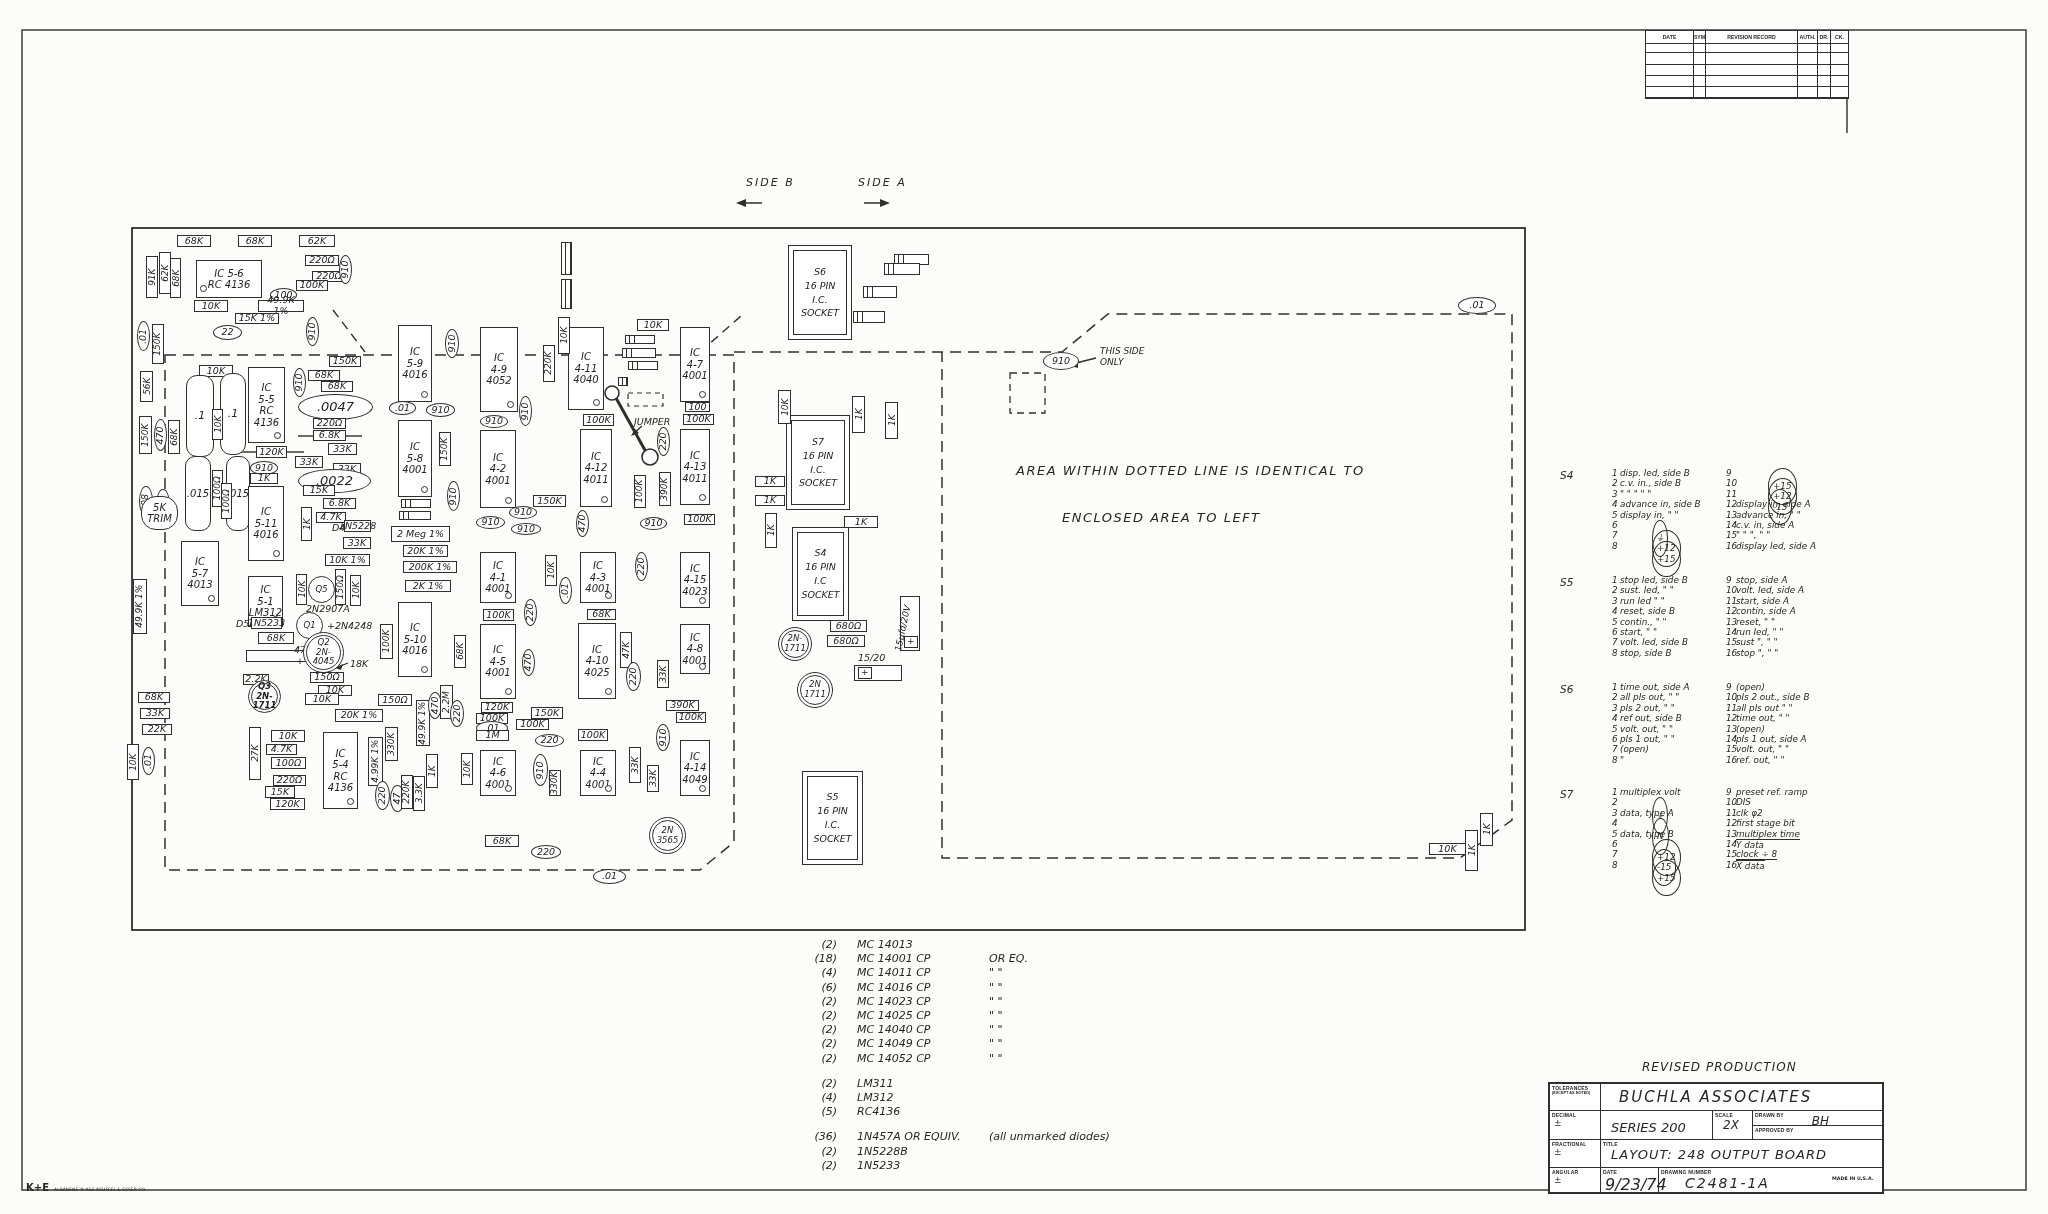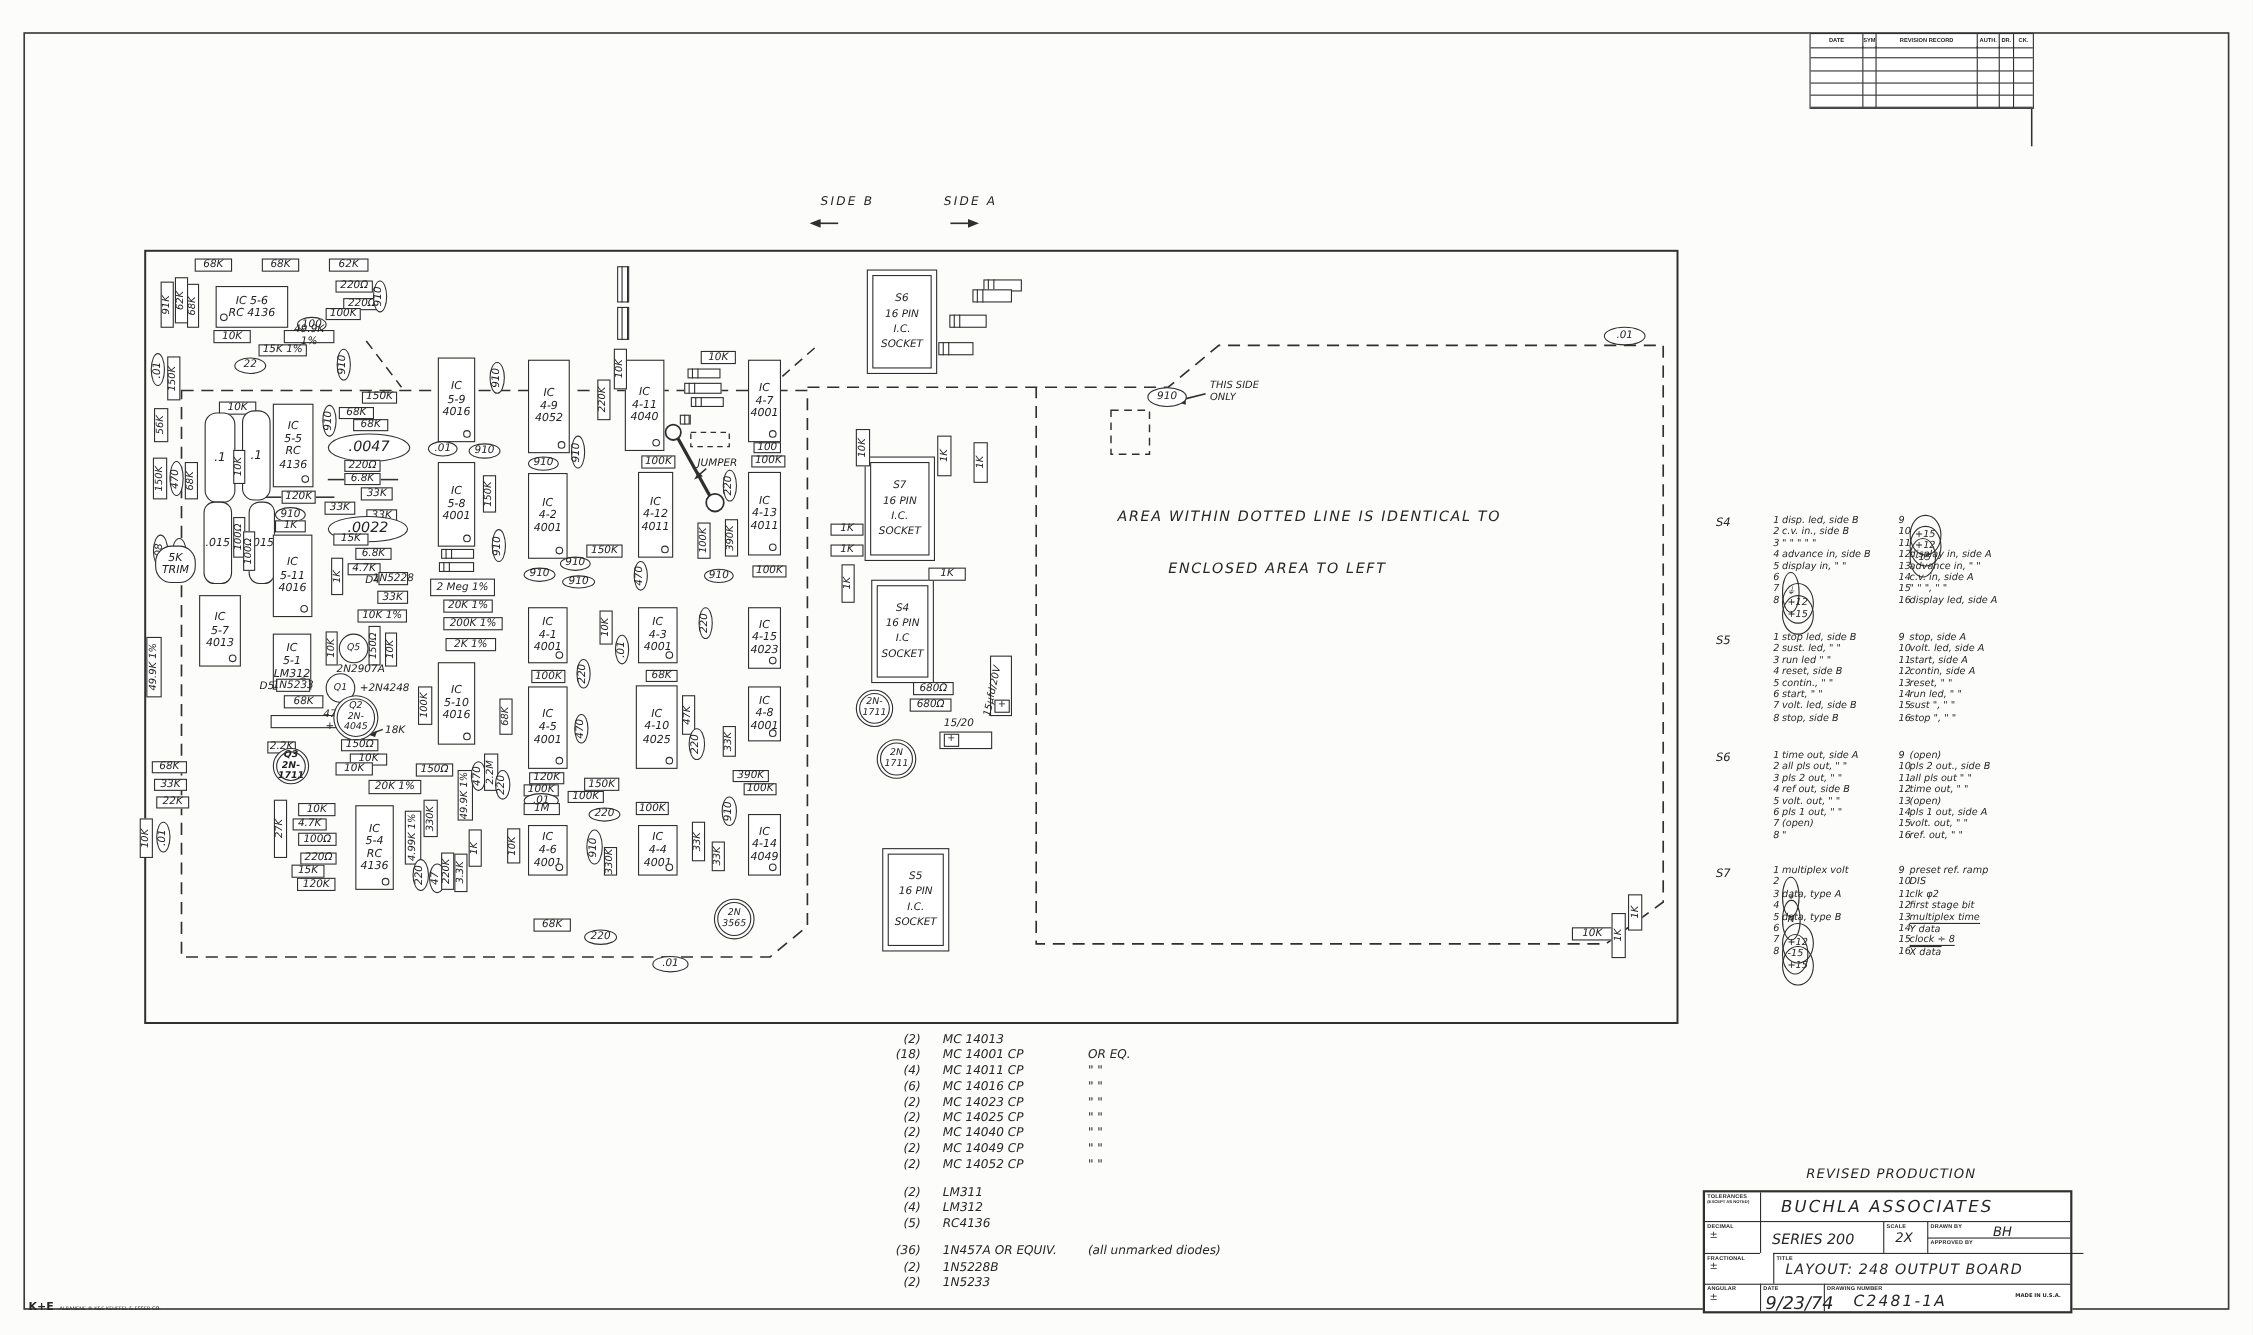--- a/index.html
+++ b/index.html
@@ -38,21 +38,21 @@
         transform:rotate(-78deg);transform-origin:left top;}
   
   .conn{position:absolute;left:1560px;width:340px;font-size:8.8px;font-style:italic;}
   .conn .ctitle{position:absolute;left:0;top:1px;font-size:10.5px;}
   .prow{position:relative;height:10.4px;}
   .prow span{position:absolute;white-space:nowrap;}
   .pn-l{left:36px;width:16px;text-align:right;}
   .pt-l{left:60px;}
   .pn-r{left:146px;width:20px;text-align:right;}
   .pt-r{left:176px;}
-  .ctok{display:inline-block;border:1px solid #2f2f2f;border-radius:50%;padding:12px 4px;line-height:1.2;}
+  .ctok{display:inline-block;border:1px solid #2f2f2f;border-radius:50%;padding:12px 4px;line-height:1.2;margin-left:32px;}
   .unl{border-bottom:1px solid #2f2f2f;}
   .ovl{border-top:1px solid #2f2f2f;}
   
   #parts{position:absolute;left:795px;top:938px;font-size:11px;font-style:italic;}
   .prt{display:flex;line-height:14.2px;}
   .prt.gap{margin-top:11px;}
   .prt .q{width:42px;text-align:right;margin-right:20px;}
   .prt .p{width:132px;}
   
   #note{position:absolute;left:1158px;top:955px;font-size:11.5px;font-style:italic;line-height:17px;letter-spacing:.5px;}
@@ -1466,21 +1466,21 @@
     <div class="mlab">SCALE</div>
     <div class="hw" style="font-size:12px;padding-left:10px;">2X</div>
   </div>
   <div class="cell" style="left:202px;top:26px;width:130px;height:15px;">
     <span class="mlab" style="float:left;">DRAWN BY</span>
     <span class="hw" style="font-size:12px;padding-left:28px;">BH</span>
   </div>
   <div class="cell" style="left:202px;top:41px;width:130px;height:14px;">
     <div class="mlab">APPROVED BY</div>
   </div>
-  <div class="cell" style="left:50px;top:55px;width:282px;height:28px;margin-left:12px;">
+  <div class="cell" style="left:50px;top:55px;width:282px;height:28px;">
     <div class="mlab">TITLE</div>
     <div class="hw" style="font-size:13px;padding-left:10px;letter-spacing:1px;">LAYOUT: 248  OUTPUT  BOARD</div>
   </div>
   <div class="cell" style="left:50px;top:83px;width:58px;height:25px;">
     <div class="mlab">DATE</div>
     <div class="hw" style="font-size:16px;padding-left:4px;">9/23/74</div>
   </div>
   <div class="cell" style="left:108px;top:83px;width:224px;height:25px;">
     <div class="mlab">DRAWING NUMBER</div>
     <div class="hw" style="font-size:14px;padding-left:26px;letter-spacing:2px;">C2481-1A</div>

